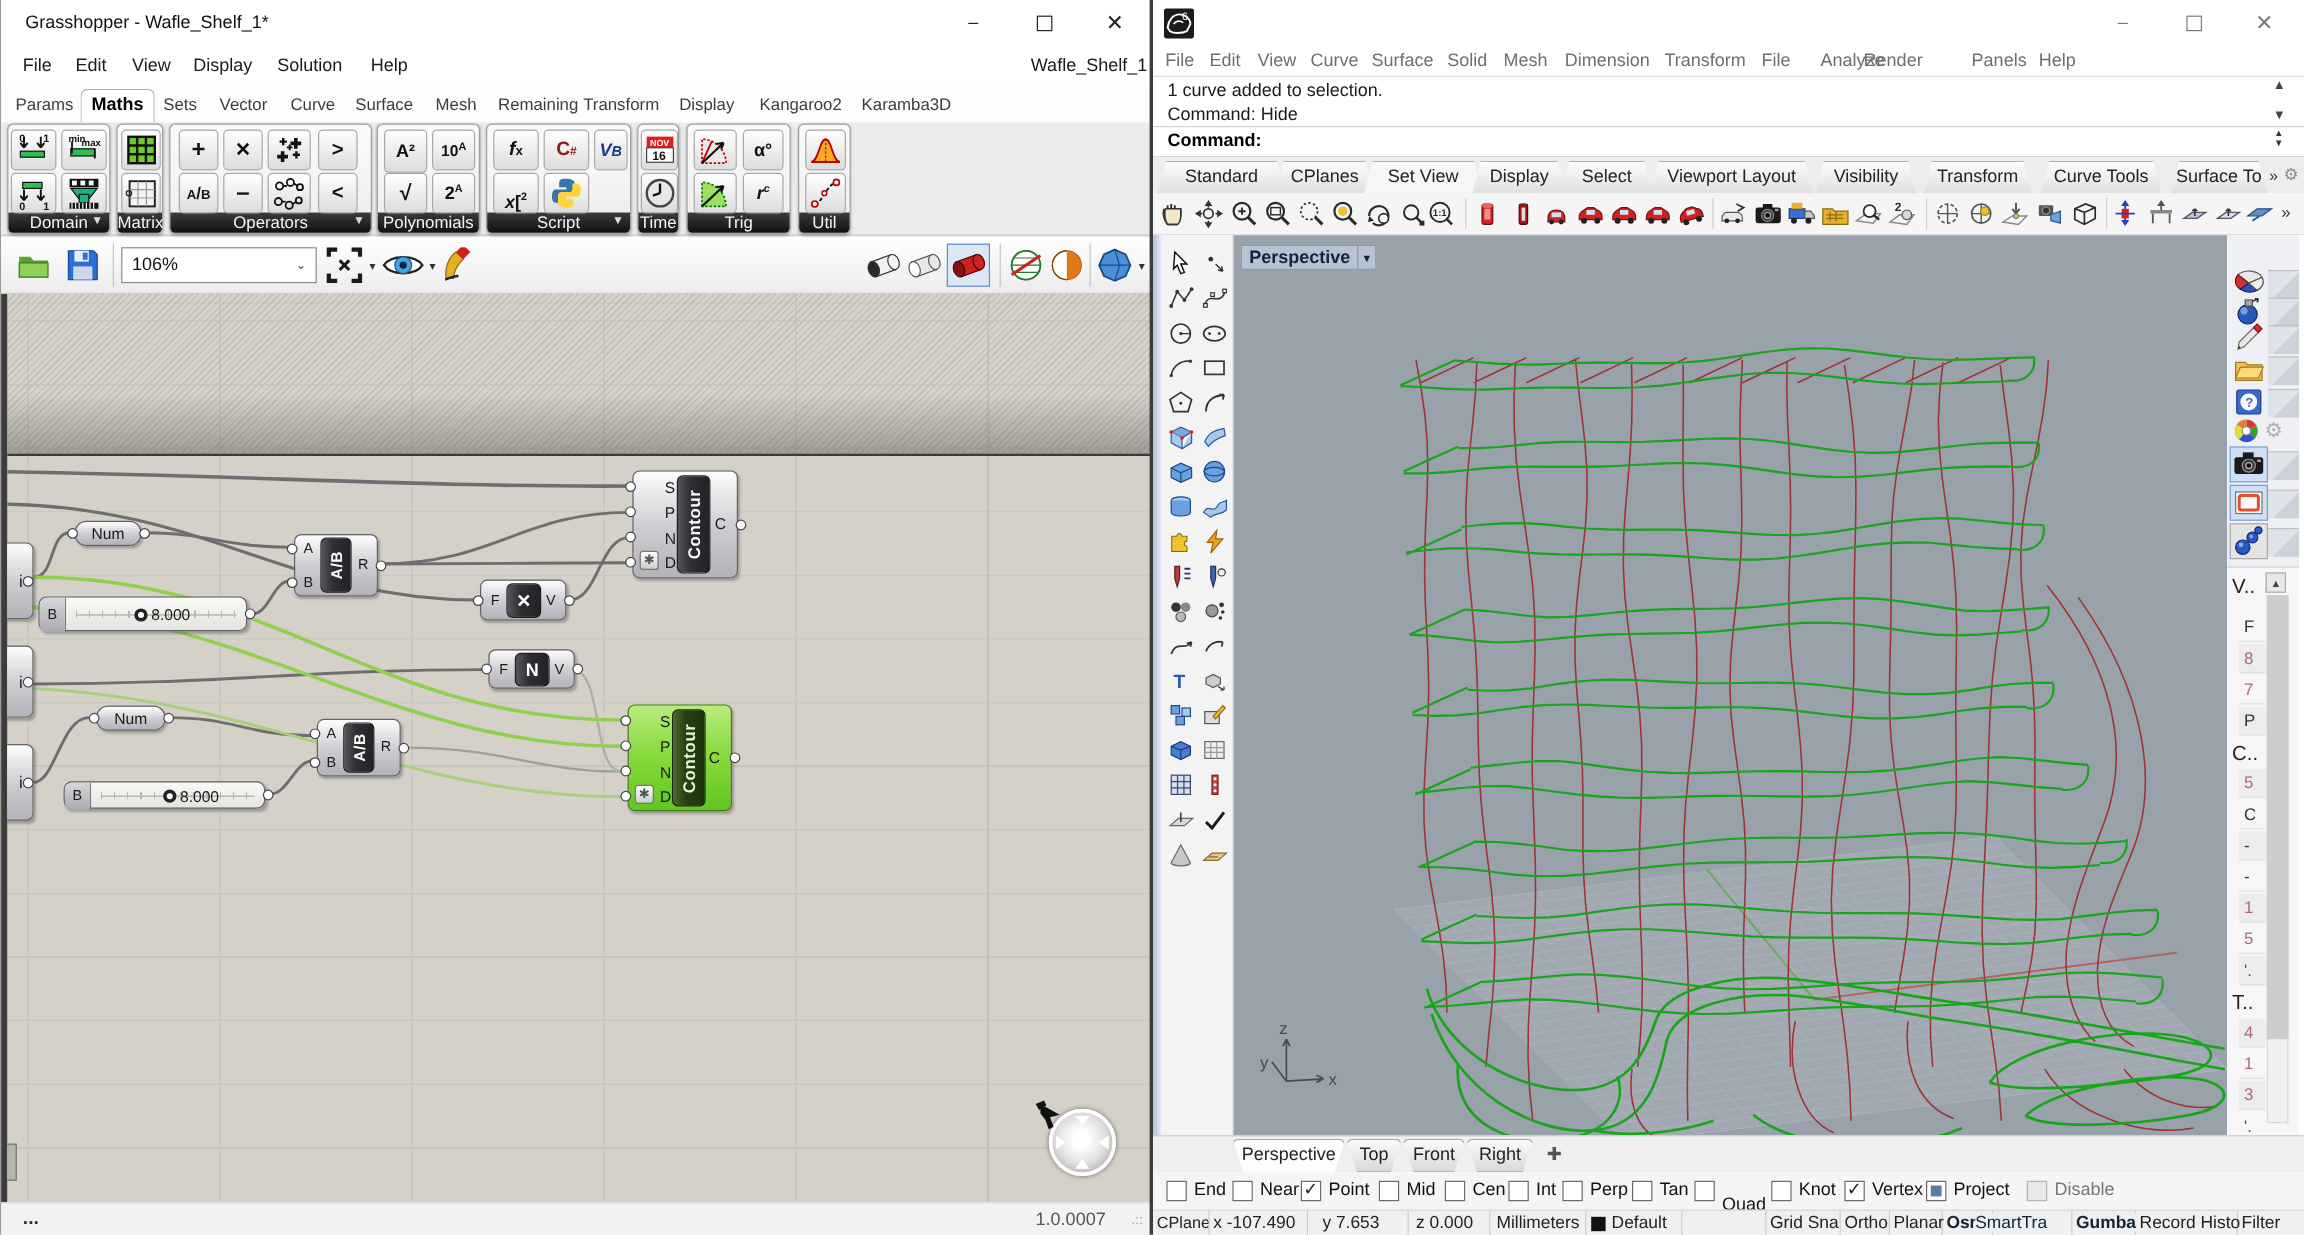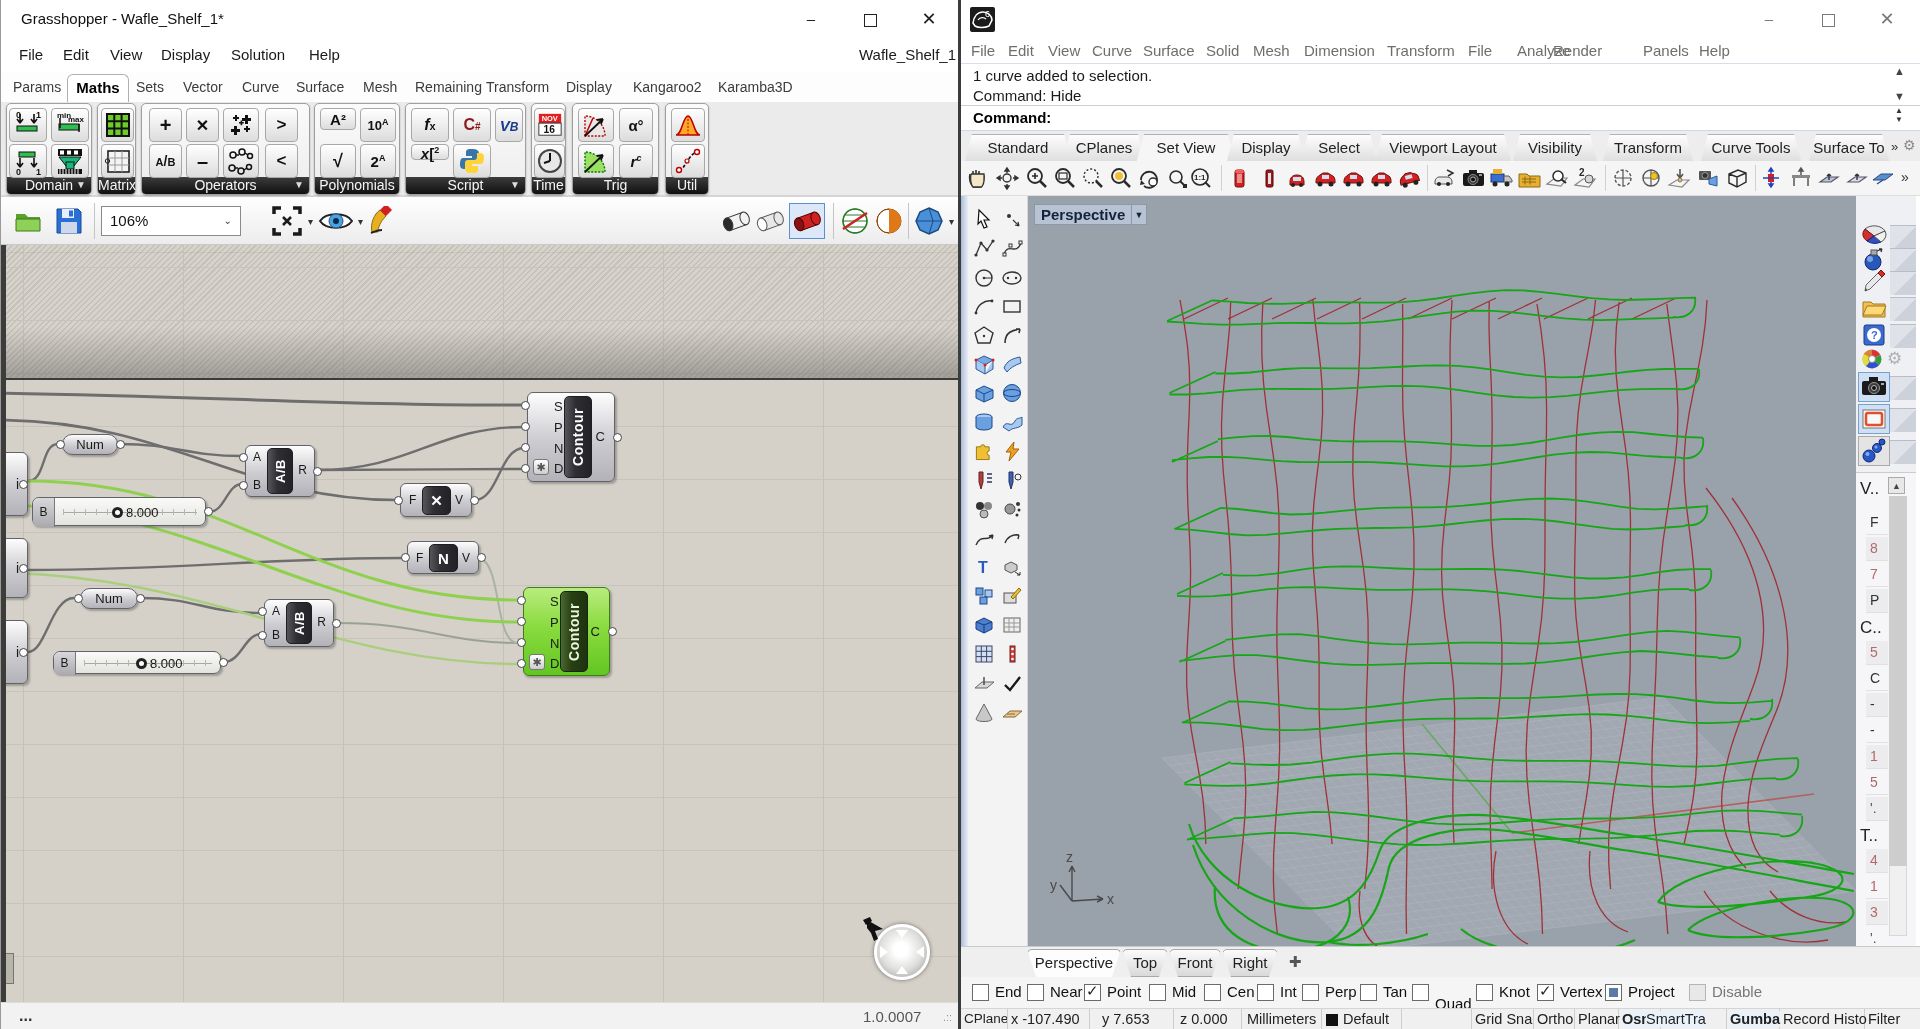--- a/index.html
+++ b/index.html
@@ -178,21 +178,21 @@
               <path d="M10 9 h3 M19 7 l3 2 M9 22 h3 M18 24 l3 -2"></path>
             </g>
           </svg>
         </div>
         <div class="gi" style="left:123px;top:40px;width:33px;height:34px;background:linear-gradient(180deg,#ffffff,#dcdcdc);border:1px solid #a8a8a8;border-radius:4px;display:flex;align-items:center;justify-content:center">
           <span style="font-size:17px;font-weight:bold;color:#111;">&lt;</span>
         </div>
       </div>
       <div class="grp" style="left:313px;width:86px">
         <div class="lbl">Polynomials</div>
-        <div class="gi" style="left:5px;top:4px;width:36px;height:22px;background:linear-gradient(180deg,#ffffff,#dcdcdc);border:1px solid #a8a8a8;border-radius:4px;display:flex;align-items:center;justify-content:center">
+        <div class="gi" style="left:5px;top:4px;width:36px;height:36px;background:linear-gradient(180deg,#ffffff,#dcdcdc);border:1px solid #a8a8a8;border-radius:4px;display:flex;align-items:center;justify-content:center">
           <span style="font-size:15px;font-weight:bold;color:#111;">A²</span>
         </div>
         <div class="gi" style="left:45px;top:4px;width:36px;height:34px;background:linear-gradient(180deg,#ffffff,#dcdcdc);border:1px solid #a8a8a8;border-radius:4px;display:flex;align-items:center;justify-content:center">
           <span style="font-size:13px;font-weight:bold;color:#111;">10<span style="font-size:9px;vertical-align:super">A</span></span>
         </div>
         <div class="gi" style="left:5px;top:40px;width:36px;height:34px;background:linear-gradient(180deg,#ffffff,#dcdcdc);border:1px solid #a8a8a8;border-radius:4px;display:flex;align-items:center;justify-content:center">
           <span style="font-size:18px;font-weight:bold;color:#111;">√</span>
         </div>
         <div class="gi" style="left:45px;top:40px;width:36px;height:34px;background:linear-gradient(180deg,#ffffff,#dcdcdc);border:1px solid #a8a8a8;border-radius:4px;display:flex;align-items:center;justify-content:center">
           <span style="font-size:15px;font-weight:bold;color:#111;">2<span style="font-size:9px;vertical-align:super">A</span></span>
@@ -202,21 +202,21 @@
         <div class="lbl">Script<span style="position:absolute;right:5px;bottom:1px;color:#ddd;font-size:10px">▼</span></div>
         <div class="gi" style="left:5px;top:4px;width:38px;height:34px;background:linear-gradient(180deg,#ffffff,#dcdcdc);border:1px solid #a8a8a8;border-radius:4px;display:flex;align-items:center;justify-content:center">
           <span style="font-size:16px;font-weight:bold;color:#111;"><i>f</i><span style="font-size:11px">x</span></span>
         </div>
         <div class="gi" style="left:47px;top:4px;width:38px;height:34px;background:linear-gradient(180deg,#ffffff,#dcdcdc);border:1px solid #a8a8a8;border-radius:4px;display:flex;align-items:center;justify-content:center">
           <span style="font-size:16px;font-weight:bold;color:#8b1a1a;">C<span style="font-size:10px">#</span></span>
         </div>
         <div class="gi" style="left:89px;top:4px;width:28px;height:34px;background:linear-gradient(180deg,#ffffff,#dcdcdc);border:1px solid #a8a8a8;border-radius:4px;display:flex;align-items:center;justify-content:center">
           <span style="font-size:15px;font-weight:bold;color:#1a3a8b;font-style:italic">V<span style="font-size:12px">B</span></span>
         </div>
-        <div class="gi" style="left:5px;top:40px;width:38px;height:16px;background:linear-gradient(180deg,#ffffff,#dcdcdc);border:1px solid #a8a8a8;border-radius:4px;display:flex;align-items:flex-start;justify-content:center">
+        <div class="gi" style="left:5px;top:40px;width:38px;height:34px;background:linear-gradient(180deg,#ffffff,#dcdcdc);border:1px solid #a8a8a8;border-radius:4px;display:flex;align-items:flex-end;justify-content:center">
           <span style="font-size:15px;font-weight:bold;color:#111;"><i>x</i>[<span style="font-size:9px;vertical-align:super">2</span></span>
         </div>
         <div class="gi" style="left:47px;top:40px;width:38px;height:34px;background:linear-gradient(180deg,#ffffff,#dcdcdc);border:1px solid #a8a8a8;border-radius:4px;display:flex;align-items:center;justify-content:center">
           <svg width="30" height="30" viewBox="0 0 30 30">
             <path d="M14 3 c-5 0 -5 2 -5 4 v3 h6 v2 H6 c-3 0 -3 5 -3 7 s1 4 4 4 h3 v-4 c0-2 1-3 3-3 h6 c2 0 3-1 3-3 V8 c0-3 -1-5 -8-5 z" fill="#3776ab"></path>
             <path d="M16 27 c5 0 5-2 5-4 v-3 h-6 v-2 h9 c3 0 3-5 3-7 s-1-4-4-4 h-3 v4 c0 2-1 3-3 3 h-6 c-2 0-3 1-3 3 v5 c0 3 1 5 8 5 z" fill="#ffd43b"></path>
           </svg>
         </div>
       </div>
       <div class="grp" style="left:530px;width:35px">
@@ -281,21 +281,21 @@
           <path d="M3 9 h9 l3 3 h12 v14 H3 Z" fill="#5aa02c"></path>
           <path d="M3 14 h24 v12 H3 Z" fill="#8ed058" stroke="#3a7a18"></path>
         </svg></div>
       <div class="ico" style="left:52px;top:6px"><svg width="32" height="32" viewBox="0 0 32 32">
           <path d="M4 4 h21 l3 3 v21 H4 Z" fill="#2a6fd6" stroke="#184a9a"></path>
           <rect x="9" y="4" width="12" height="9" fill="#e8eefc"></rect>
           <rect x="16" y="5.5" width="4" height="6" fill="#2a6fd6"></rect>
           <rect x="8" y="17" width="16" height="11" fill="#cfd8ea"></rect>
         </svg></div>
       <div class="ico" style="left:93px;top:4px;width:1px;height:36px;background:#c4c4c4"></div>
-      <div class="ico" style="left:100px;top:7px;width:140px;height:30px;background:#fff;border:1px solid #8a8a8a;font-size:15px;color:#111;padding:5px 0 0 8px">106%<span style="position:absolute;right:8px;top:8px;font-size:10px;color:#444">⌄</span></div>
+      <div class="ico" style="left:100px;top:7px;width:163px;height:30px;background:#fff;border:1px solid #8a8a8a;font-size:15px;color:#111;padding:5px 0 0 8px">106%<span style="position:absolute;right:8px;top:8px;font-size:10px;color:#444">⌄</span></div>
       <div class="ico" style="left:269px;top:5px"><svg width="34" height="34" viewBox="0 0 34 34">
           <g stroke="#1a1a1a" stroke-width="3.5" fill="none">
             <path d="M4 10 V4 h7 M23 4 h7 v6 M30 24 v6 h-7 M11 30 H4 v-6"></path>
           </g>
           <path d="M13 13 l8 8 M21 13 l-8 8" stroke="#1a1a1a" stroke-width="2.5"></path>
         </svg></div>
       <div class="ico" style="left:307px;top:17px;font-size:10px;color:#333">▾</div>
       <div class="ico" style="left:317px;top:9px"><svg width="36" height="26" viewBox="0 0 36 26">
           <path d="M2 13 C8 4 28 4 34 13 C28 22 8 22 2 13 Z" fill="#fff" stroke="#222" stroke-width="2"></path>
           <circle cx="18" cy="13" r="7" fill="#4aa3e0" stroke="#1a5a90"></circle>

